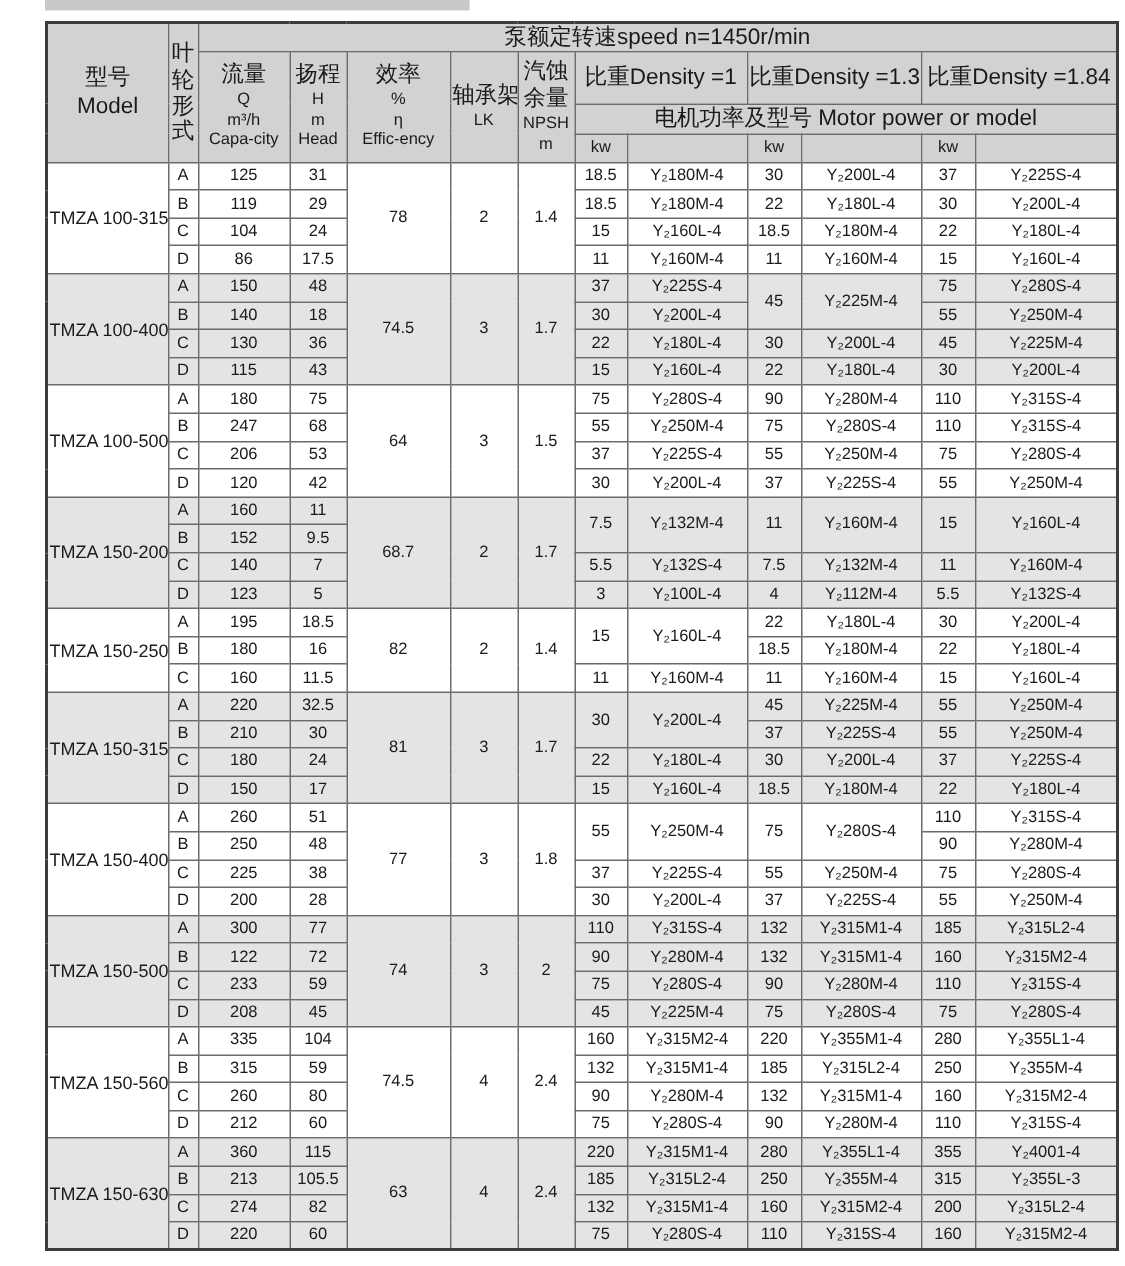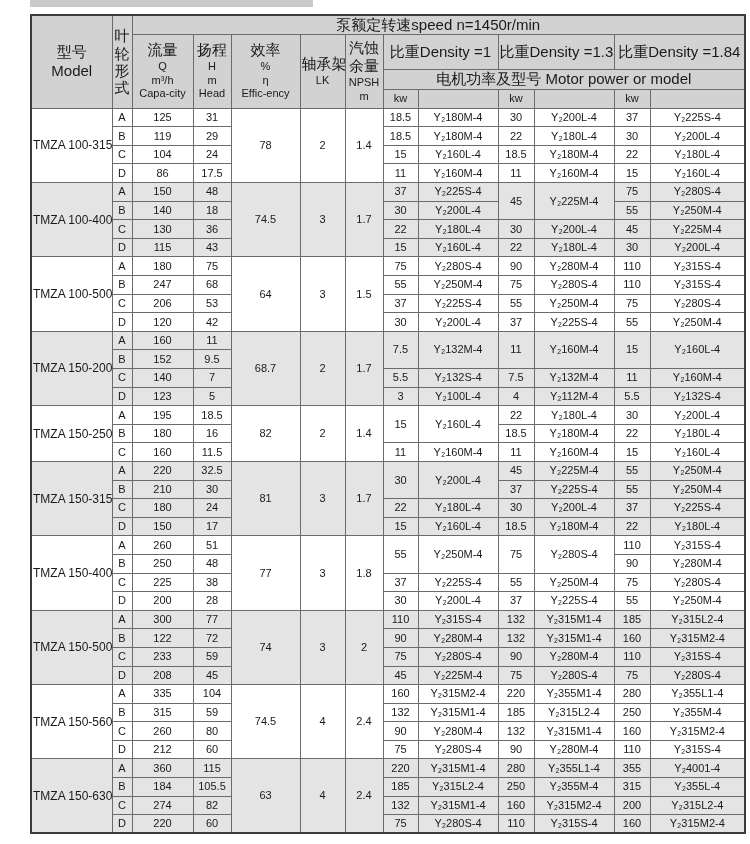--- a/index.html
+++ b/index.html
@@ -531,28 +531,28 @@
         <td rowspan="4">2.4</td>
         <td>220</td>
         <td>Y₂315M1-4</td>
         <td>280</td>
         <td>Y₂355L1-4</td>
         <td>355</td>
         <td>Y₂4001-4</td>
       </tr>
       <tr class="shade ">
         <td>B</td>
-        <td>184</td>
+        <td>213</td>
         <td>105.5</td>
         <td>185</td>
         <td>Y₂315L2-4</td>
         <td>250</td>
         <td>Y₂355M-4</td>
         <td>315</td>
-        <td>Y₂355L-4</td>
+        <td>Y₂355L-3</td>
       </tr>
       <tr class="shade ">
         <td>C</td>
         <td>274</td>
         <td>82</td>
         <td>132</td>
         <td>Y₂315M1-4</td>
         <td>160</td>
         <td>Y₂315M2-4</td>
         <td>200</td>

